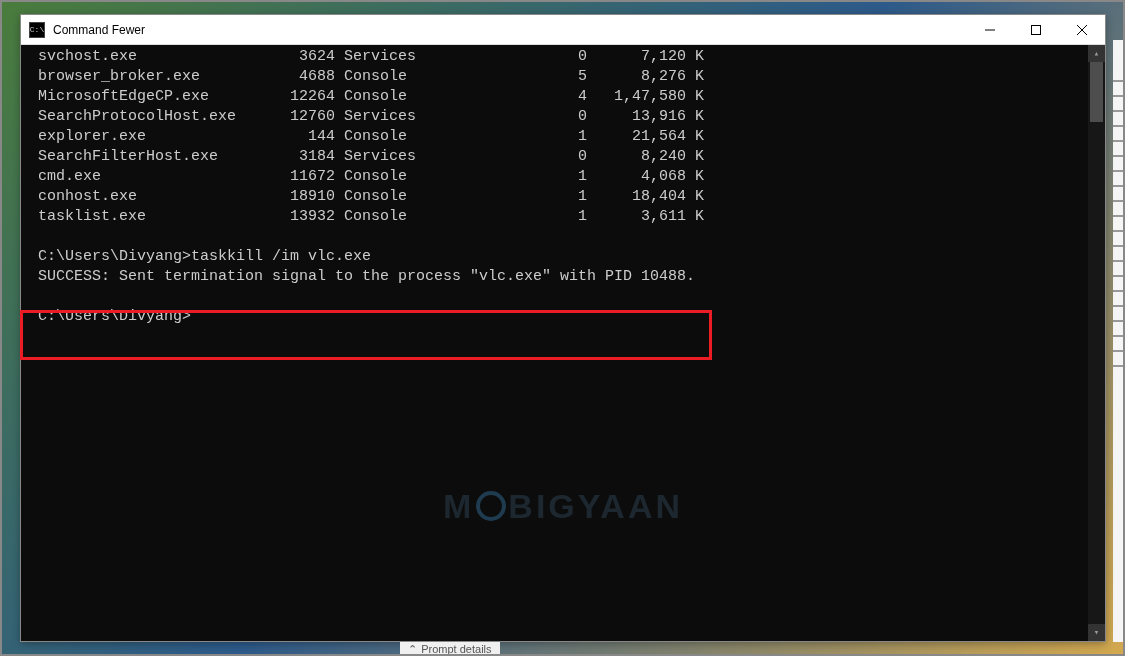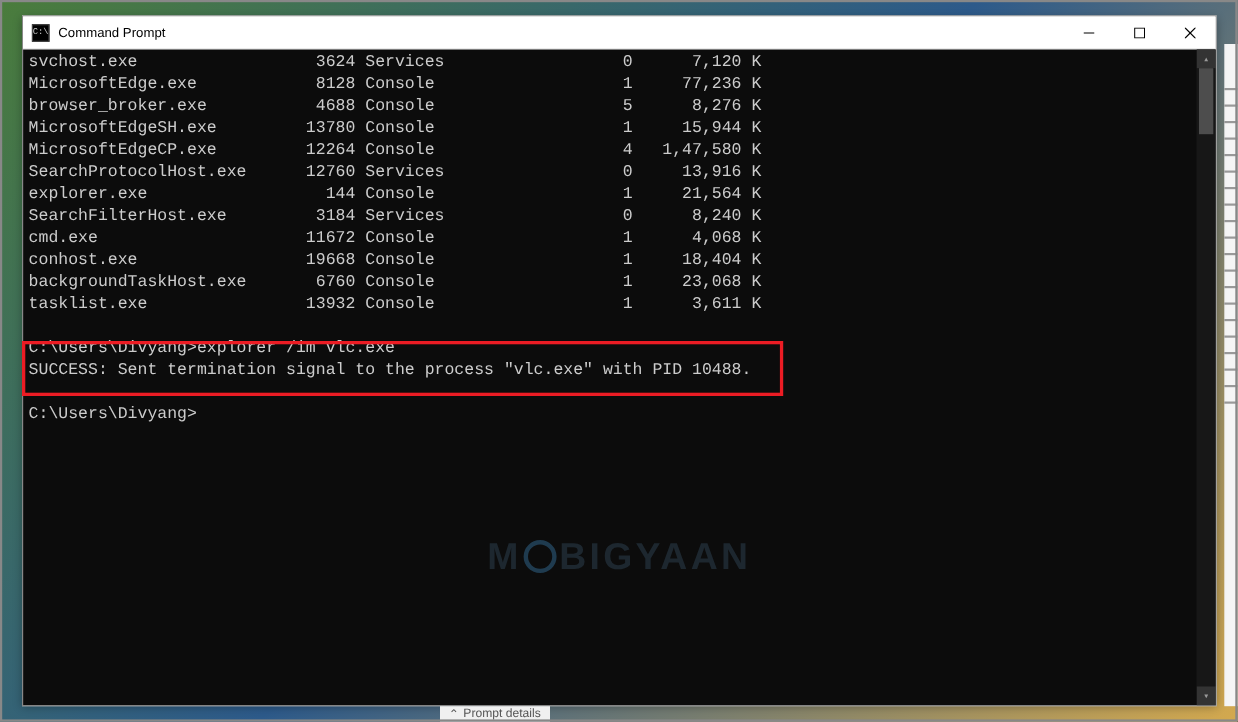--- a/index.html
+++ b/index.html
@@ -72,21 +72,21 @@
       position: absolute;
       top: 30px;
       left: 0;
       right: 0;
       bottom: 0;
       background: #0c0c0c;
       color: #cccccc;
       font-family: Consolas, 'Courier New', monospace;
       font-size: 15px;
       line-height: 20px;
-      padding: 2px 0 2px 5px;
+      padding: 2px 0 2px 17px;
       overflow: hidden;
     }
     .terminal-row {
       white-space: pre;
       font-family: Consolas, 'Courier New', monospace;
     }
     .highlight-box {
       position: absolute;
       border: 3px solid #ec1c24;
       pointer-events: none;
@@ -204,21 +204,21 @@
     <div></div>
     <div></div>
     <div></div>
     <div></div>
 </div>
 
 <div class="cmd-window">
 
   <div class="titlebar">
     <div class="titlebar-icon">C:\</div>
-    <div class="titlebar-title">Command Prompt</div>
+    <div class="titlebar-title">Command Fewer</div>
     <div class="window-controls">
       <div class="win-control">
         <svg width="10" height="10" viewBox="0 0 10 10">
             <line x1="0" y1="5" x2="10" y2="5" stroke="#000" stroke-width="1"></line>
           </svg>
       </div>
       <div class="win-control">
         <svg width="10" height="10" viewBox="0 0 10 10">
             <rect x="0.5" y="0.5" width="9" height="9" fill="none" stroke="#000" stroke-width="1"></rect>
           </svg>
@@ -228,34 +228,31 @@
             <line x1="0" y1="0" x2="10" y2="10" stroke="#000" stroke-width="1"></line>
             <line x1="10" y1="0" x2="0" y2="10" stroke="#000" stroke-width="1"></line>
           </svg>
       </div>
     </div>
   </div>
 
   <div class="terminal">
     <div id="process-rows">
         <div class="terminal-row">svchost.exe                  3624 Services                  0      7,120 K</div>
-        <div class="terminal-row">MicrosoftEdge.exe            8128 Console                   1     77,236 K</div>
         <div class="terminal-row">browser_broker.exe           4688 Console                   5      8,276 K</div>
-        <div class="terminal-row">MicrosoftEdgeSH.exe         13780 Console                   1     15,944 K</div>
         <div class="terminal-row">MicrosoftEdgeCP.exe         12264 Console                   4   1,47,580 K</div>
         <div class="terminal-row">SearchProtocolHost.exe      12760 Services                  0     13,916 K</div>
         <div class="terminal-row">explorer.exe                  144 Console                   1     21,564 K</div>
         <div class="terminal-row">SearchFilterHost.exe         3184 Services                  0      8,240 K</div>
         <div class="terminal-row">cmd.exe                     11672 Console                   1      4,068 K</div>
-        <div class="terminal-row">conhost.exe                 19668 Console                   1     18,404 K</div>
-        <div class="terminal-row">backgroundTaskHost.exe       6760 Console                   1     23,068 K</div>
+        <div class="terminal-row">conhost.exe                 18910 Console                   1     18,404 K</div>
         <div class="terminal-row">tasklist.exe                13932 Console                   1      3,611 K</div>
       </div>
     <div class="terminal-row"> </div>
-    <div class="terminal-row"><span>C:\Users\Divyang&gt;</span><span>explorer /im vlc.exe</span></div>
+    <div class="terminal-row"><span>C:\Users\Divyang&gt;</span><span>taskkill /im vlc.exe</span></div>
     <div class="terminal-row">SUCCESS: Sent termination signal to the process "vlc.exe" with PID 10488.</div>
     <div class="terminal-row"> </div>
     <div class="terminal-row">C:\Users\Divyang&gt;</div>
 
     <div class="watermark">
       <span>M</span>
       <span class="o-circle"></span>
       <span>BIGYAAN</span>
     </div>
   </div>

